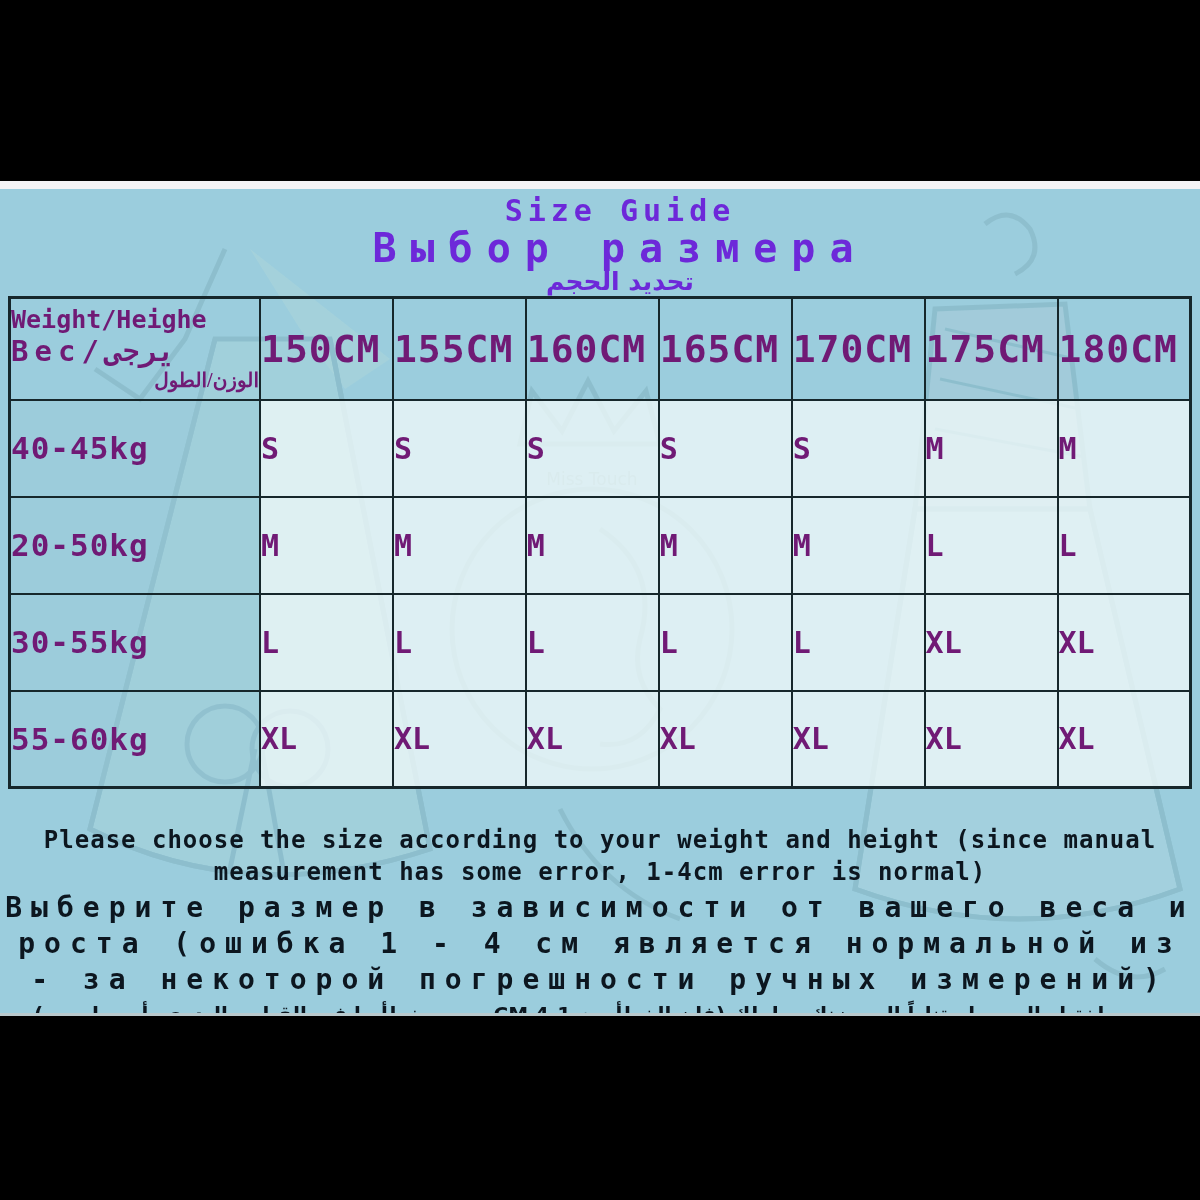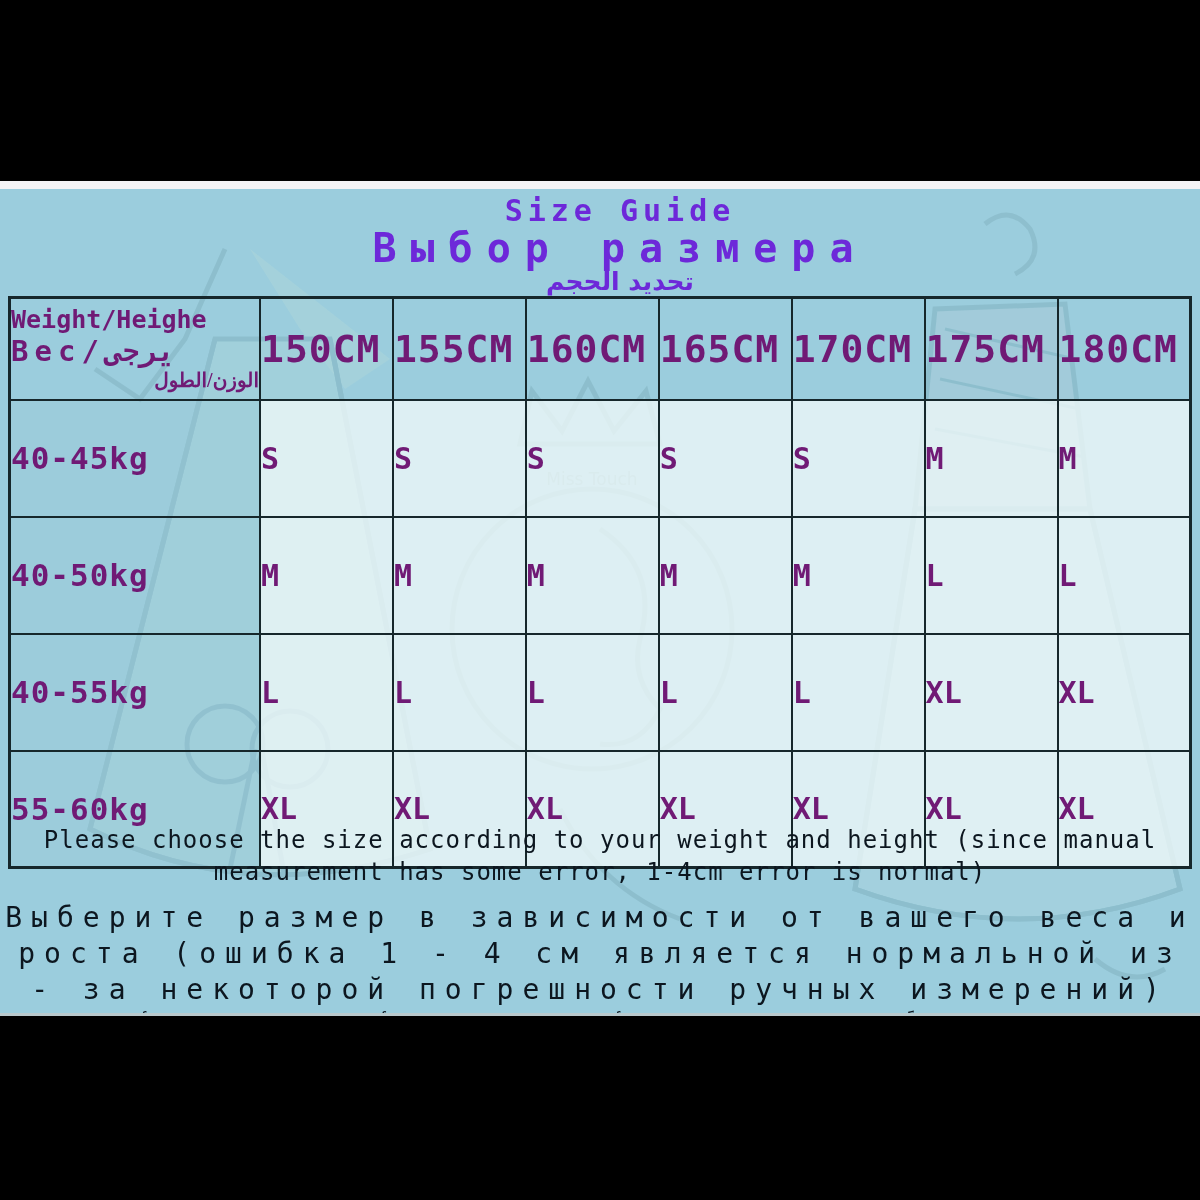--- a/index.html
+++ b/index.html
@@ -31,33 +31,33 @@
   table.size-table{
     position:absolute;top:107px;left:8px;width:1184px;
     border-collapse:collapse;table-layout:fixed;
   }
   table.size-table td{
     border:2px solid #16272b;vertical-align:middle;
     font-weight:bold;color:#701a75;padding:0;
   }
   table.size-table{border:3px solid #16272b;}
   tr.hdr{height:102px;}
-  tr.datarow{height:117px;}
+  tr.datarow{height:97px;}
   td.corner{width:248px;}
   td.col-header{font-size:38px;letter-spacing:1px;}
   td.row-label{font-size:31px;letter-spacing:1px;background:rgba(160,205,216,0.25);}
   td.size-cell{font-size:30px;background:rgba(240,248,248,0.78);}
   .corner-en{font-size:25px;line-height:30px;}
   .corner-ru{font-size:29px;letter-spacing:6px;line-height:32px;}
   .corner-ar{font-size:20px;line-height:26px;direction:rtl;
              font-family:Liberation Serif, serif;}
   
   .notes{position:absolute;top:633px;left:0;width:1200px;text-align:center;color:#0c161f;}
-  .note-en{font-size:24px;font-weight:normal;line-height:32px;letter-spacing:1px;padding:2px 8px 0 8px;}
-  .note-ru{font-size:28px;font-weight:normal;letter-spacing:9px;line-height:36px;margin-top:12px;padding:0 4px;}
+  .note-en{font-size:24px;font-weight:bold;line-height:32px;letter-spacing:1px;padding:2px 8px 0 8px;}
+  .note-ru{font-size:28px;font-weight:bold;letter-spacing:9px;line-height:36px;margin-top:2px;padding:0 4px;}
   .note-ar{font-size:20px;font-weight:bold;line-height:26px;margin-top:3px;direction:rtl;
            font-family:"DejaVu Sans","Liberation Sans",sans-serif;}
 </style>
 </head>
 <body>
 
 <div class="white-strip"></div>
 
 <div class="content">
 
@@ -113,31 +113,31 @@
       <td class="row-label">40-45kg</td>
       <td class="size-cell">S</td>
       <td class="size-cell">S</td>
       <td class="size-cell">S</td>
       <td class="size-cell">S</td>
       <td class="size-cell">S</td>
       <td class="size-cell">M</td>
       <td class="size-cell">M</td>
     </tr>
     <tr class="datarow">
-      <td class="row-label">40-50kg</td>
+      <td class="row-label">20-50kg</td>
       <td class="size-cell">M</td>
       <td class="size-cell">M</td>
       <td class="size-cell">M</td>
       <td class="size-cell">M</td>
       <td class="size-cell">M</td>
       <td class="size-cell">L</td>
       <td class="size-cell">L</td>
     </tr>
     <tr class="datarow">
-      <td class="row-label">40-55kg</td>
+      <td class="row-label">30-55kg</td>
       <td class="size-cell">L</td>
       <td class="size-cell">L</td>
       <td class="size-cell">L</td>
       <td class="size-cell">L</td>
       <td class="size-cell">L</td>
       <td class="size-cell">XL</td>
       <td class="size-cell">XL</td>
     </tr>
     <tr class="datarow">
       <td class="row-label">55-60kg</td>

